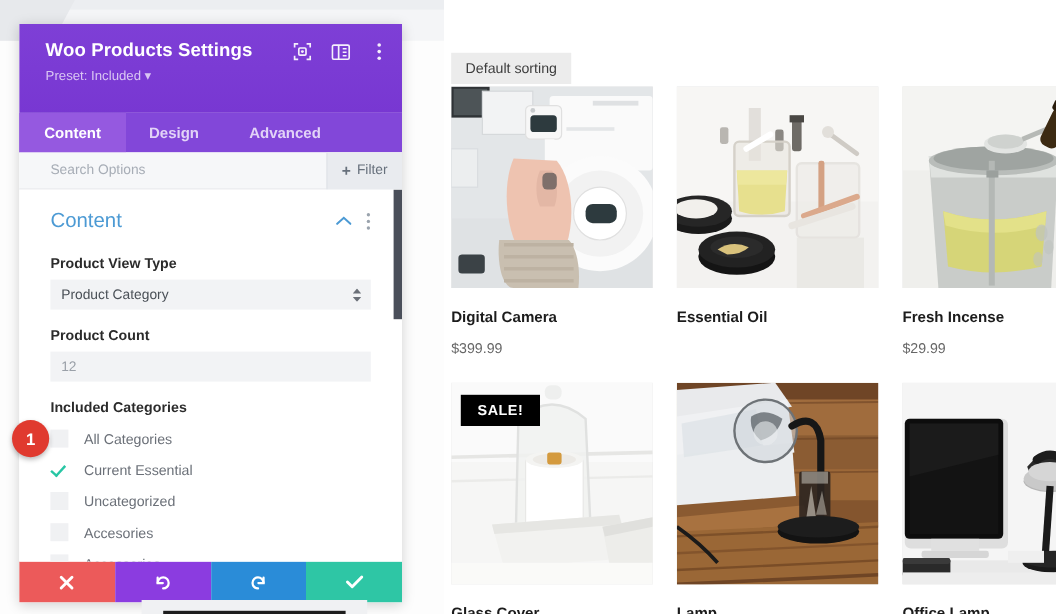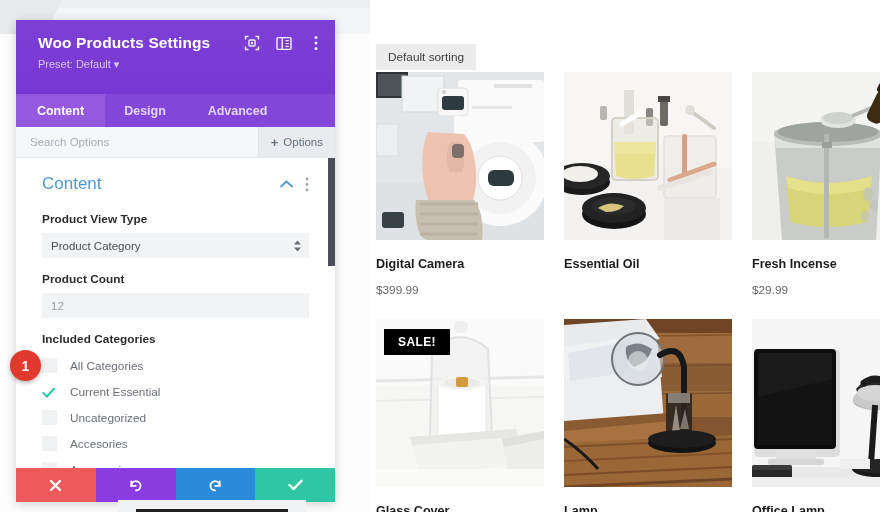--- a/index.html
+++ b/index.html
@@ -80,21 +80,21 @@
   .tab.active { background: #9559e0; color: #ffffff; }
 
   
   .search-row {
     display: flex; align-items: center; height: 31px;
     background: #f6f7f9; border-bottom: 1px solid #e6e8ec;
     position: relative;
   }
   .search-input {
     flex: 1; border: none; outline: none; background: transparent;
-    font-size: 11.5px; color: #6b7280; padding-left: 14px;
+    font-size: 11.5px; color: #6b7280; padding-left: 26px;
     font-family: "Liberation Sans", sans-serif;
   }
   .search-input::placeholder { color: #a7adb6; }
   .filter-btn {
     display: flex; align-items: center; gap: 5px;
     background: #e9ebef; height: 31px; padding: 0 12px;
     color: #67707c; font-size: 11.5px; cursor: pointer;
     border-left: 1px solid #e0e3e8;
   }
   .filter-plus { font-size: 13px; font-weight: bold; line-height: 1; }
@@ -436,21 +436,21 @@
   </div>
 
   <div class="ghost-box"></div>
   <div class="ghost-line"></div>
 
   <div class="modal">
 
     <div class="modal-header">
       <div class="modal-title">Woo Products Settings</div>
       <div class="modal-preset">
-        <span>Preset: Default</span><span style="margin-left:3px">▾</span>
+        <span>Preset: Included</span><span style="margin-left:3px">▾</span>
       </div>
 
       <div class="header-icons">
         <span class="hicon">
           <svg width="16" height="16" viewBox="0 0 16 16" fill="none" stroke="#ffffff" stroke-width="1.4">
             <path d="M1.5 4.5V1.5H4.5M11.5 1.5H14.5V4.5M14.5 11.5V14.5H11.5M4.5 14.5H1.5V11.5"></path>
             <rect x="5" y="5" width="6" height="6" rx="1" stroke="#ffffff"></rect>
             <circle cx="8" cy="8" r="1.2" fill="#ffffff" stroke="none"></circle>
           </svg>
         </span>
@@ -474,21 +474,21 @@
     <div class="tabs">
       <div class="tab t0 active">Content</div>
       <div class="tab t1">Design</div>
       <div class="tab t2">Advanced</div>
     </div>
 
     <div class="search-row">
       <input class="search-input" type="text" placeholder="Search Options" style="">
       <div class="filter-btn">
         <span class="filter-plus">+</span>
-        <span>Options</span>
+        <span>Filter</span>
       </div>
     </div>
 
     <div class="modal-body">
       <div class="panel-scroll"></div>
 
       <div class="scroll-area">
 
         <div class="section-head">
           <div class="section-title">Content</div>

